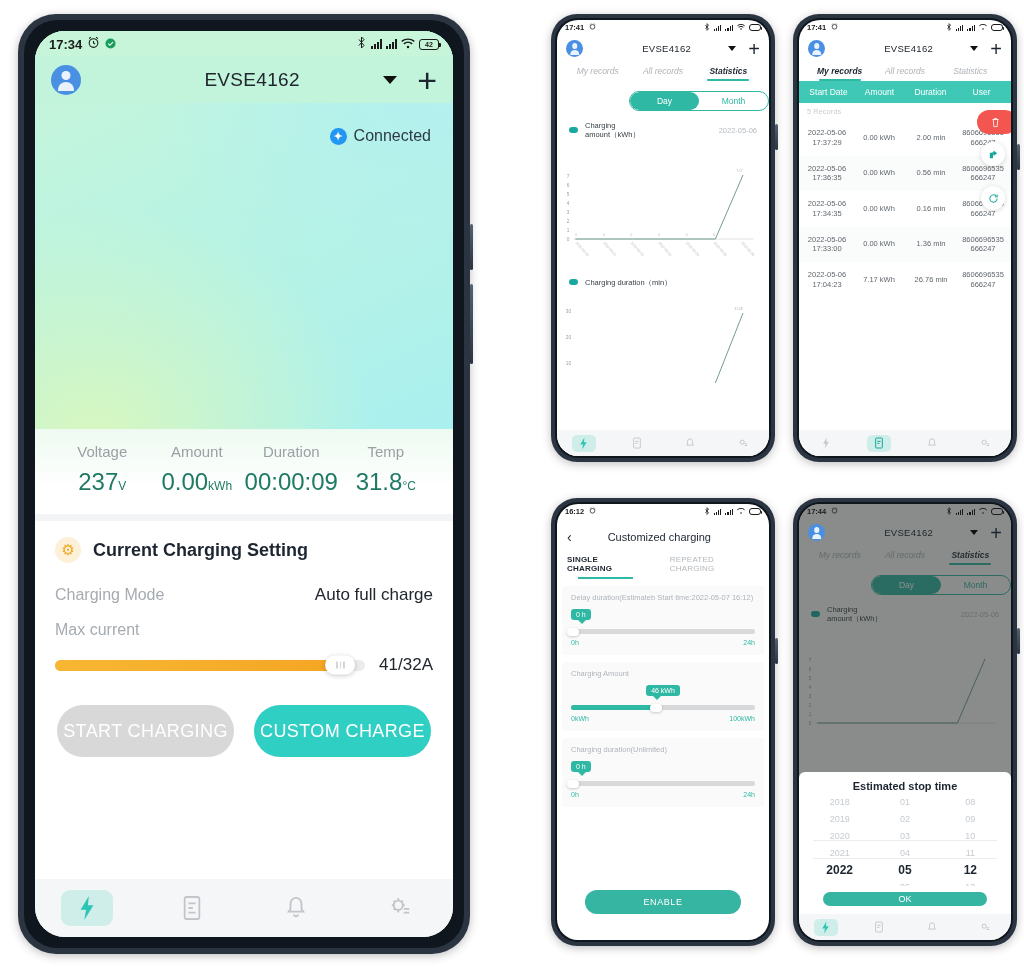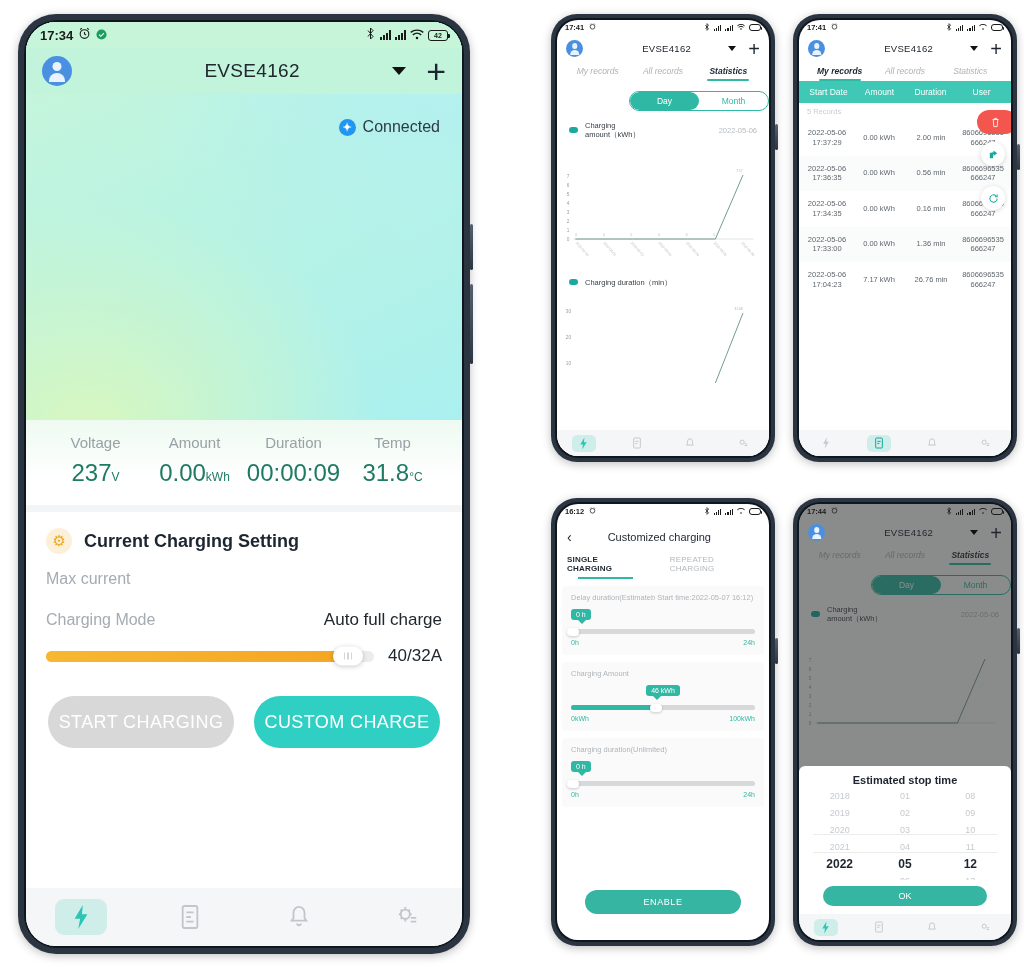--- a/index.html
+++ b/index.html
@@ -18,21 +18,21 @@
     background: #2b3542;
     border-radius: 38px;
     padding: 6px;
     box-shadow: 0 2px 10px rgba(0,0,0,.25);
   }
   .phone.small { border-radius: 26px; padding: 4px; }
   .bezel {
     width: 100%; height: 100%;
     background: #10161d;
     border-radius: 33px;
-    padding: 2px;
+    padding: 11px;
     position: relative;
   }
   .phone.small .bezel { border-radius: 23px; padding: 2px; }
   .screen {
     width: 100%; height: 100%;
     background: #ffffff;
     border-radius: 30px;
     overflow: hidden;
     position: relative;
   }
@@ -263,21 +263,21 @@
   .picker {
     position:absolute; left:0; right:0; bottom:26px;
     background:#fff; border-radius:6px 6px 0 0; padding: 8px 8px 8px;
   }
   .pk-title { text-align:center; font-size:11px; font-weight:bold; color:#1d2630; }
   .pk-cols { display:flex; position:relative; margin-top:2px; height:92px; overflow:hidden;}
   .pk-col { flex:1; text-align:center; }
   .pk-col div { font-size:9px; color:#c6cbd0; line-height:17px; }
   .pk-col div.sel { color:#1d2630; font-size:12px; font-weight:bold; }
   .pk-lines { position:absolute; left:6px; right:6px; top:46px; height:19px; border-top:1px solid #ececec; border-bottom:1px solid #ececec; pointer-events:none;}
-  .pk-ok { display:block; width:84%; margin:6px auto 0; height:20px; border:none; border-radius:11px; background:#37b5a3; color:#fff; font-size:9px; font-family:"Liberation Sans", sans-serif; cursor:pointer;}
+  .pk-ok { display:block; width:84%; margin:6px auto 0; height:14px; border:none; border-radius:11px; background:#37b5a3; color:#fff; font-size:9px; font-family:"Liberation Sans", sans-serif; cursor:pointer;}
 </style>
 </head>
 <body>
 
 <div class="stage">
 
   <div class="phone" style="left:18px; top:14px; width:452px; height:940px;">
     <div class="side-btn" style="top:210px;height:46px;"></div>
     <div class="side-btn" style="top:270px;height:80px;"></div>
     <div class="bezel">
@@ -363,37 +363,37 @@
           </div>
         </div>
 
         <div class="divider"></div>
 
         <div class="setting">
           <div class="set-head">
             <div class="gear-badge">⚙</div>
             <div class="set-title">Current Charging Setting</div>
           </div>
-          <div class="row-kv" style="margin-top:16px;">
-            <div class="row-k">Max current</div>
-          </div>
           <div class="row-kv">
             <div class="row-k">Charging Mode</div>
             <div class="row-v">Auto full charge</div>
+          </div>
+          <div class="row-kv" style="margin-top:16px;">
+            <div class="row-k">Max current</div>
           </div>
           <div class="slider-row">
             <div class="track">
               <div class="fill"></div>
               <div class="knob">
                   <i></i>
                   <i></i>
                   <i></i>
                 </div>
             </div>
-            <div class="slider-val">40/32A</div>
+            <div class="slider-val">41/32A</div>
           </div>
         </div>
 
         <div class="actions">
           <button class="btn ghost">START CHARGING</button>
           <button class="btn primary">CUSTOM CHARGE</button>
         </div>
 
         <div class="tabbar">
           <div class="tab active">

